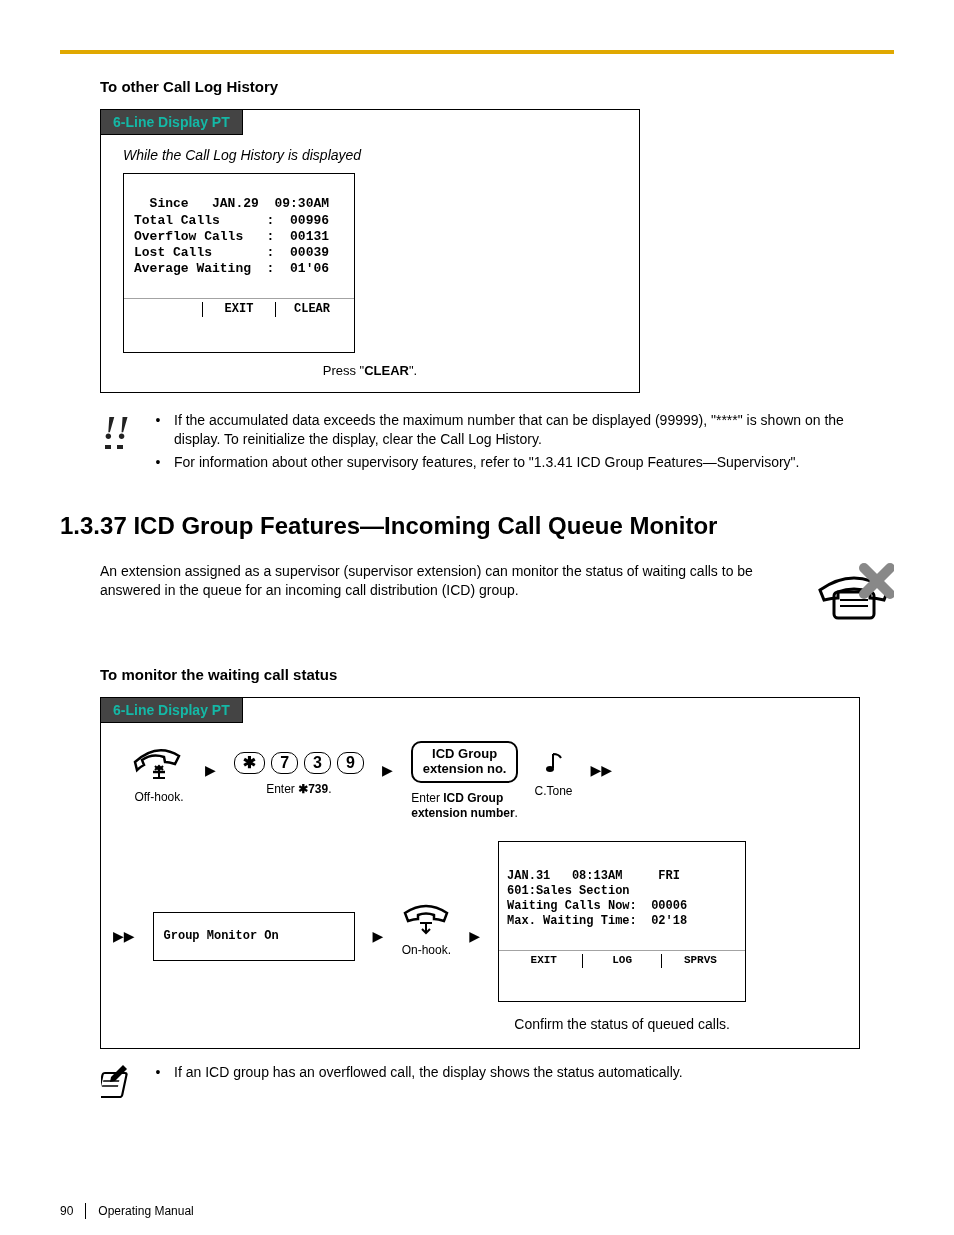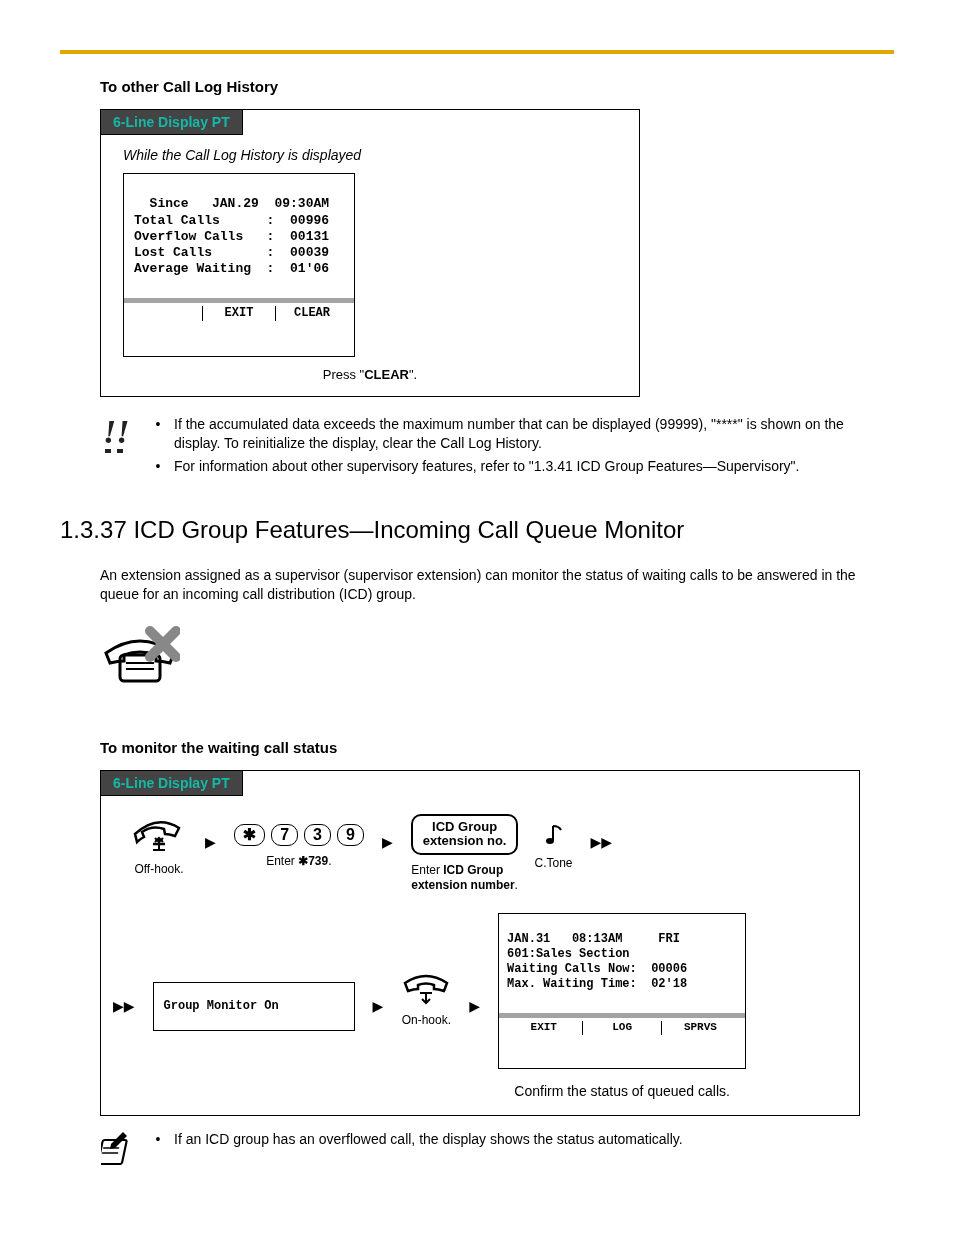--- a/index.html
+++ b/index.html
@@ -59,21 +59,21 @@
     font-weight: bold;
     border: 1px solid #000;
     padding: 6px 10px 0 10px;
     width: 210px;
     line-height: 1.25;
     white-space: pre;
   }
   .lcd .soft-row {
     display: flex;
     justify-content: space-around;
-    border-top: 5px solid #a3a3a3;
+    border-top: 1px solid #a3a3a3;
     margin: 4px -10px 0 -10px;
     padding: 3px 6px;
   }
   .lcd .soft-row .keyslot {
     flex:1;
     text-align:center;
     font-weight: bold;
     font-size:12px;
   }
   .lcd .soft-row .keyslot + .keyslot {
@@ -102,29 +102,28 @@
     line-height: 1.35;
   }
   .note-list .item {
     display:flex;
     gap:12px;
     margin-bottom:4px;
   }
   .note-list .bullet { width:8px; flex:0 0 8px; text-align:center;}
   h1.section-title {
     font-size: 24px;
-    font-weight: normal;
+    font-weight: bold;
     margin: 36px 0 22px 0;
   }
   .intro-wrap {
     display:flex;
     margin-left: 40px;
     gap: 20px;
     align-items:flex-start;
-    flex-direction:column;
   }
   .intro-text {
     font-size: 14px;
     line-height: 1.38;
     flex:1;
   }
   .phone-icon {
     width: 80px;
     flex: 0 0 80px;
     display:flex;
@@ -182,21 +181,21 @@
     line-height:1.15;
   }
   .lcd.small {
     width: 180px;
     font-size: 12px;
     padding: 16px 10px;
   }
   .lcd.wide2 {
     width: 230px;
     font-size: 12px;
-    padding: 3px 8px 0 8px;
+    padding: 12px 8px 0 8px;
   }
   .lcd.wide2 .soft-row { margin: 6px -8px 0 -8px; }
   .lcd.wide2 .soft-row .keyslot { font-size:11px; }
   .footer {
     margin-top: 100px;
     font-size: 12px;
     display:flex;
     align-items:center;
     gap:12px;
   }

